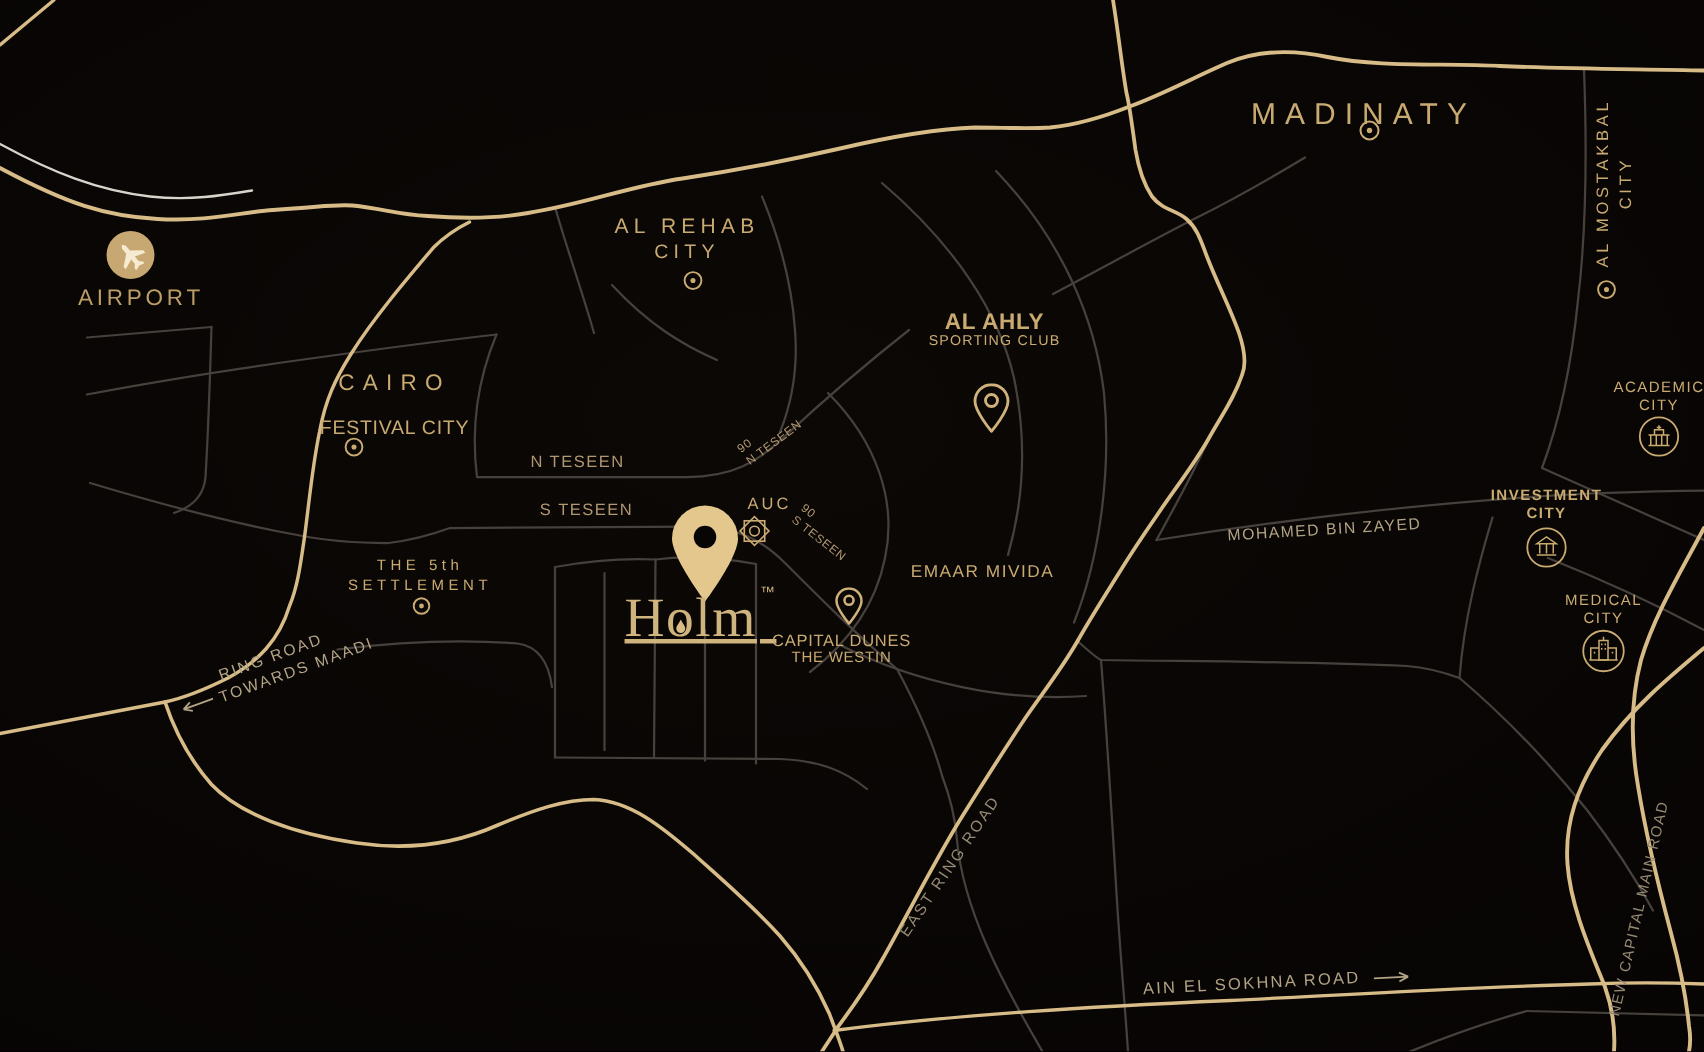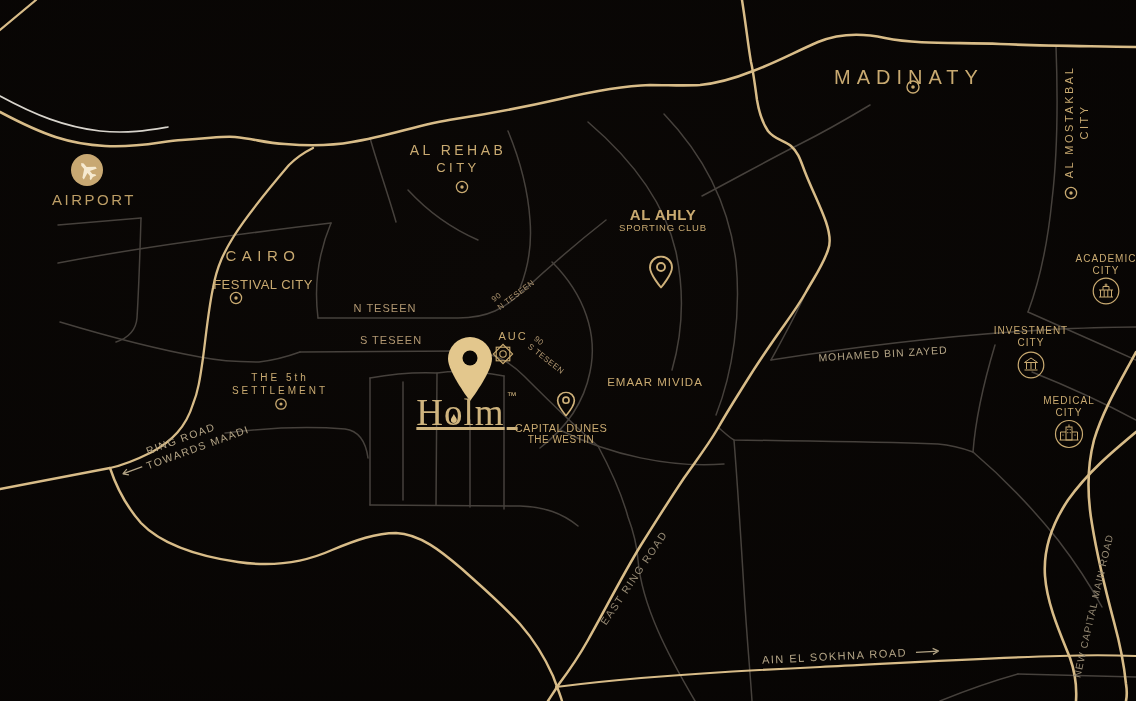--- a/index.html
+++ b/index.html
@@ -204,21 +204,21 @@
   <svg class="ico" style="left:1106px;top:291px;" width="28" height="28" viewBox="-14 -14 28 28" fill="none" stroke="#c9aa71">
     <circle r="12.8" stroke-width="1.2"></circle>
     <g stroke-width="1">
       <path d="M-7,6 L7,6 M-7,-1 L7,-1"></path>
       <path d="M-5.5,6 L-5.5,-1 M-1.8,6 L-1.8,-1 M1.8,6 L1.8,-1 M5.5,6 L5.5,-1"></path>
       <path d="M-3,-1 L-3,-4.5 L3,-4.5 L3,-1"></path>
       <path d="M0,-4.5 L0,-7.5 M-1.5,-6 L1.5,-6"></path>
     </g>
   </svg>
 
-  <div class="lbl" style="left:1031px;top:337px;font-size:10px;letter-spacing:1px;line-height:12px;">
+  <div class="lbl" style="left:1031px;top:337px;font-size:10px;letter-spacing:1px;line-height:12px;font-weight:bold;">
     <span>INVESTMENT</span>
     <span class="l2">CITY</span>
   </div>
   <svg class="ico" style="left:1031px;top:365px;" width="28" height="28" viewBox="-14 -14 28 28" fill="none" stroke="#c9aa71">
     <circle r="12.8" stroke-width="1.2"></circle>
     <g stroke-width="1">
       <path d="M-6.5,-2.5 L0,-7 L6.5,-2.5 Z"></path>
       <path d="M-4.5,-2.5 L-4.5,4 M0,-2.5 L0,4 M4.5,-2.5 L4.5,4"></path>
       <path d="M-6.5,5 L6.5,5"></path>
     </g>

